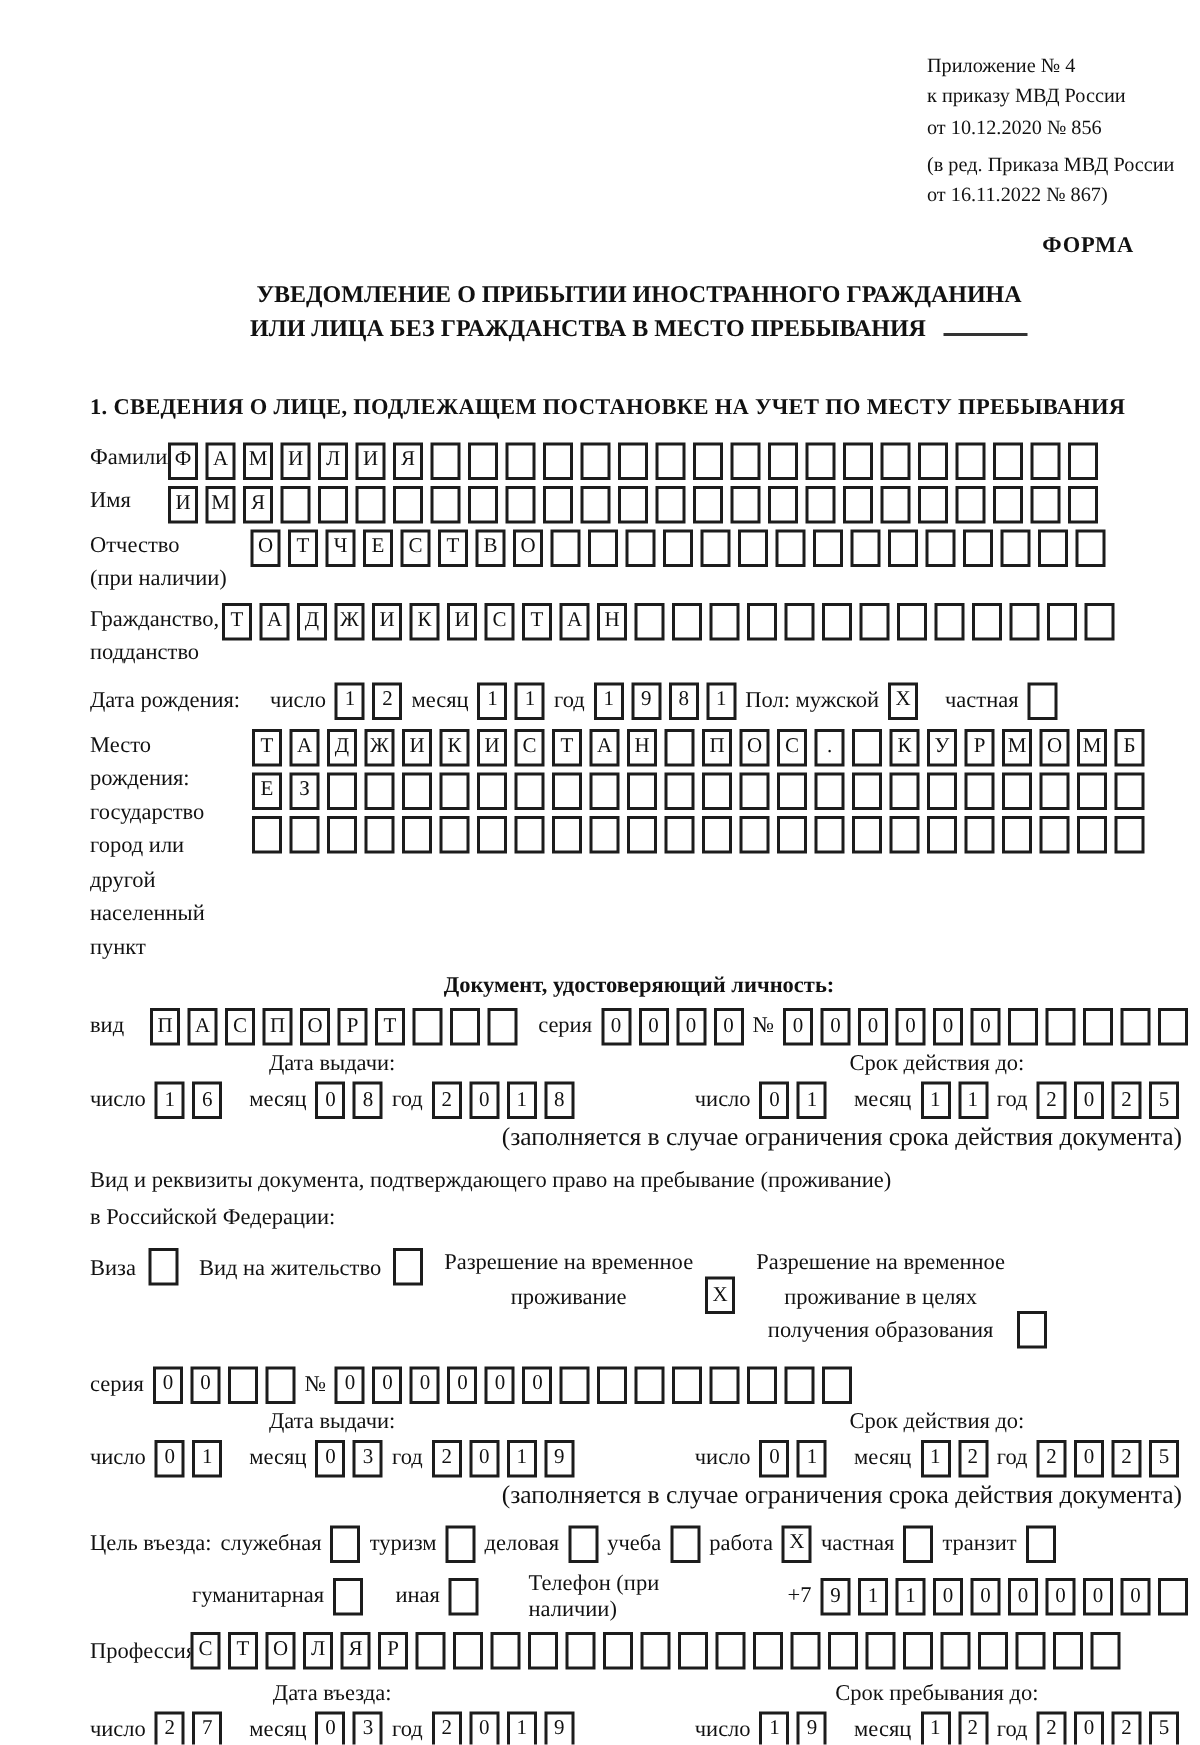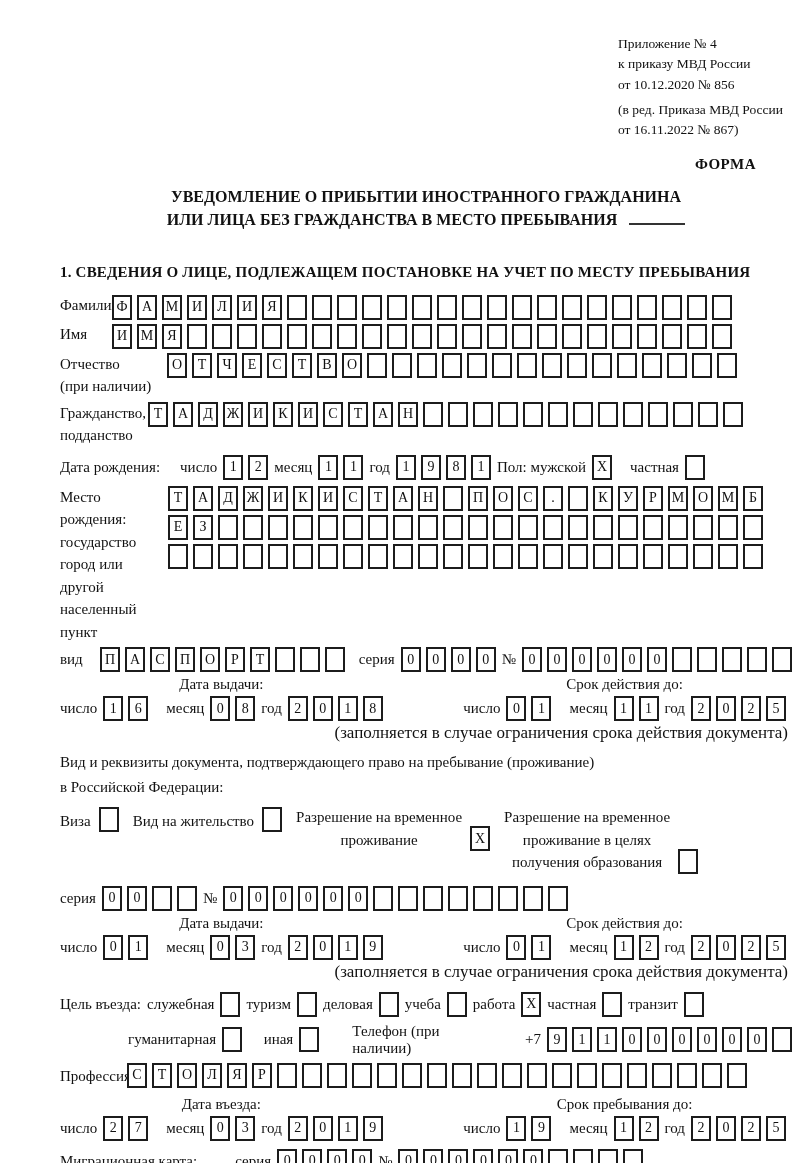--- a/index.html
+++ b/index.html
@@ -329,20 +329,21 @@
           <span class="cell"></span>
           <span class="cell"></span>
           <span class="cell"></span>
           <span class="cell"></span>
           <span class="cell"></span>
           <span class="cell"></span>
         </span>
     </span>
   </div>
 
+  <div class="center-bold">Документ, удостоверяющий личность:</div>
 
   <div class="row inline">
     <span>вид</span>
     <span style="width:18px;"></span>
     <span class="strip">
         <span class="cell">П</span>
         <span class="cell">А</span>
         <span class="cell">С</span>
         <span class="cell">П</span>
         <span class="cell">О</span>

